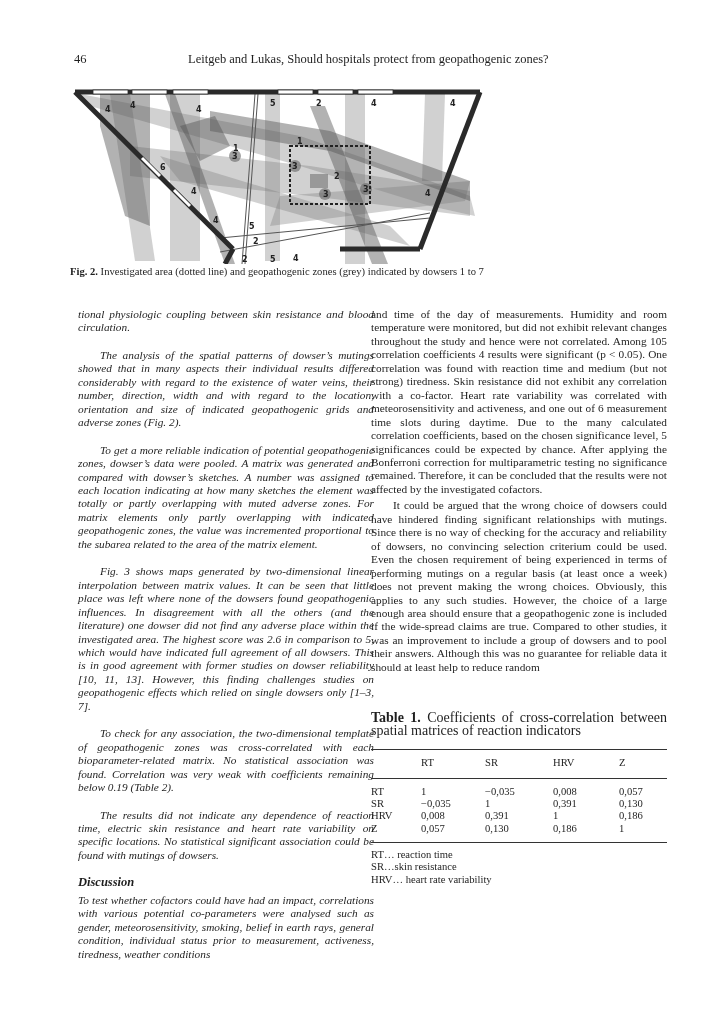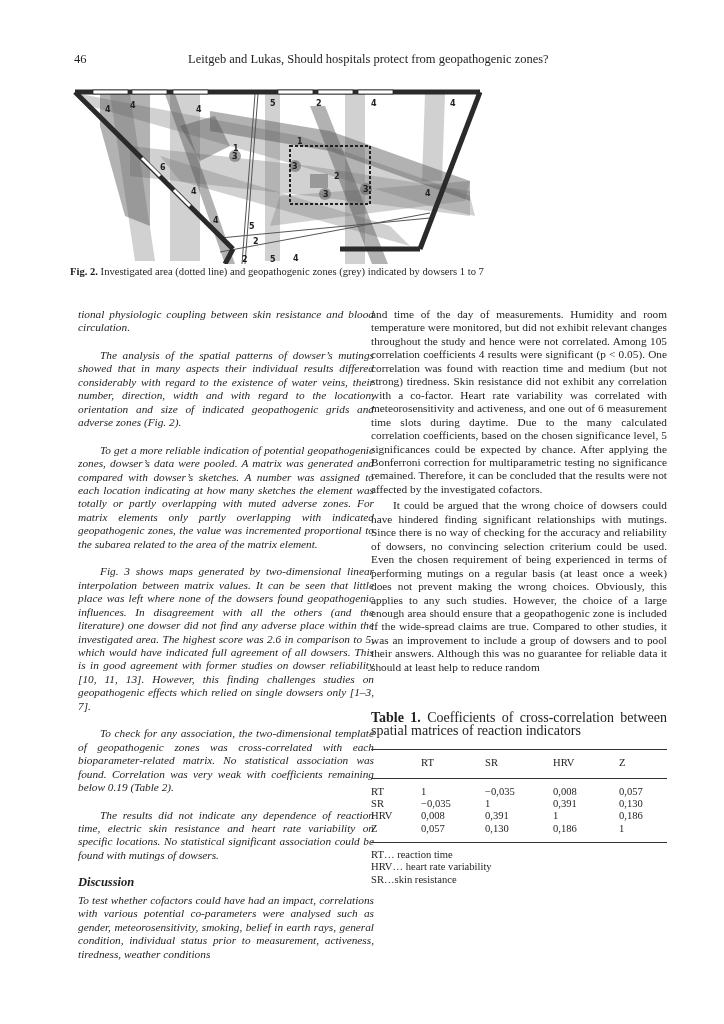--- a/index.html
+++ b/index.html
@@ -190,16 +190,16 @@
         <td>0,057</td>
         <td>0,130</td>
         <td>0,186</td>
         <td>1</td>
       </tr>
     </tbody>
   </table>
 
   <div class="legend">
     <div>RT… reaction time</div>
+    <div>SR…skin resistance</div>
     <div>HRV… heart rate variability</div>
-    <div>SR…skin resistance</div>
   </div>
 </div>
 
 </body></html>

